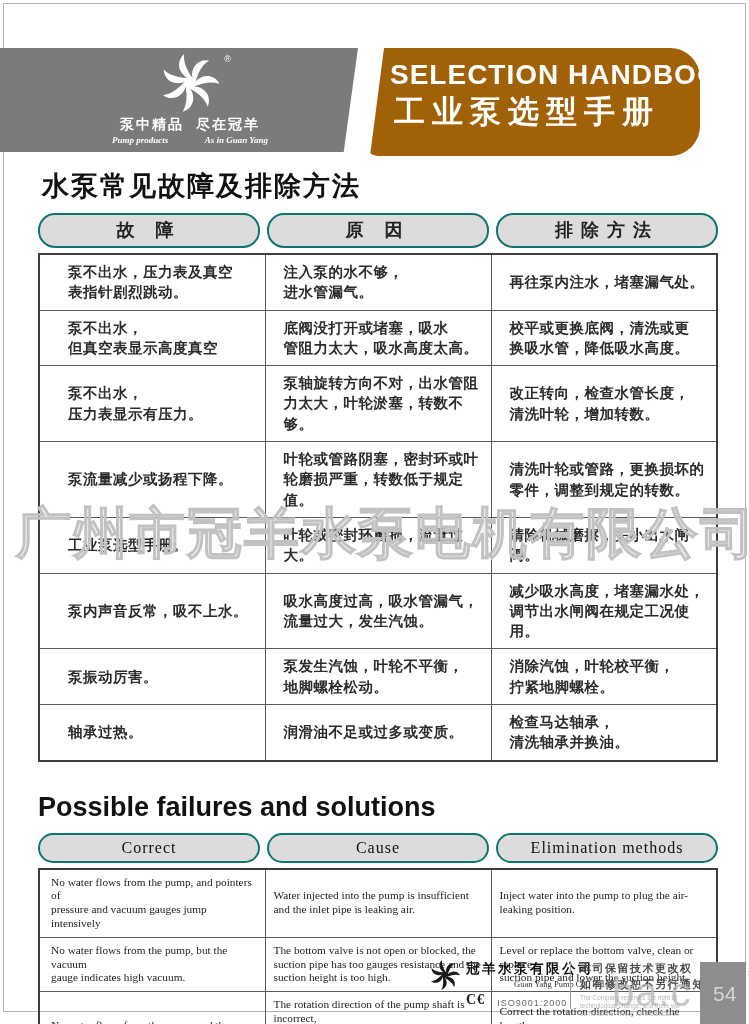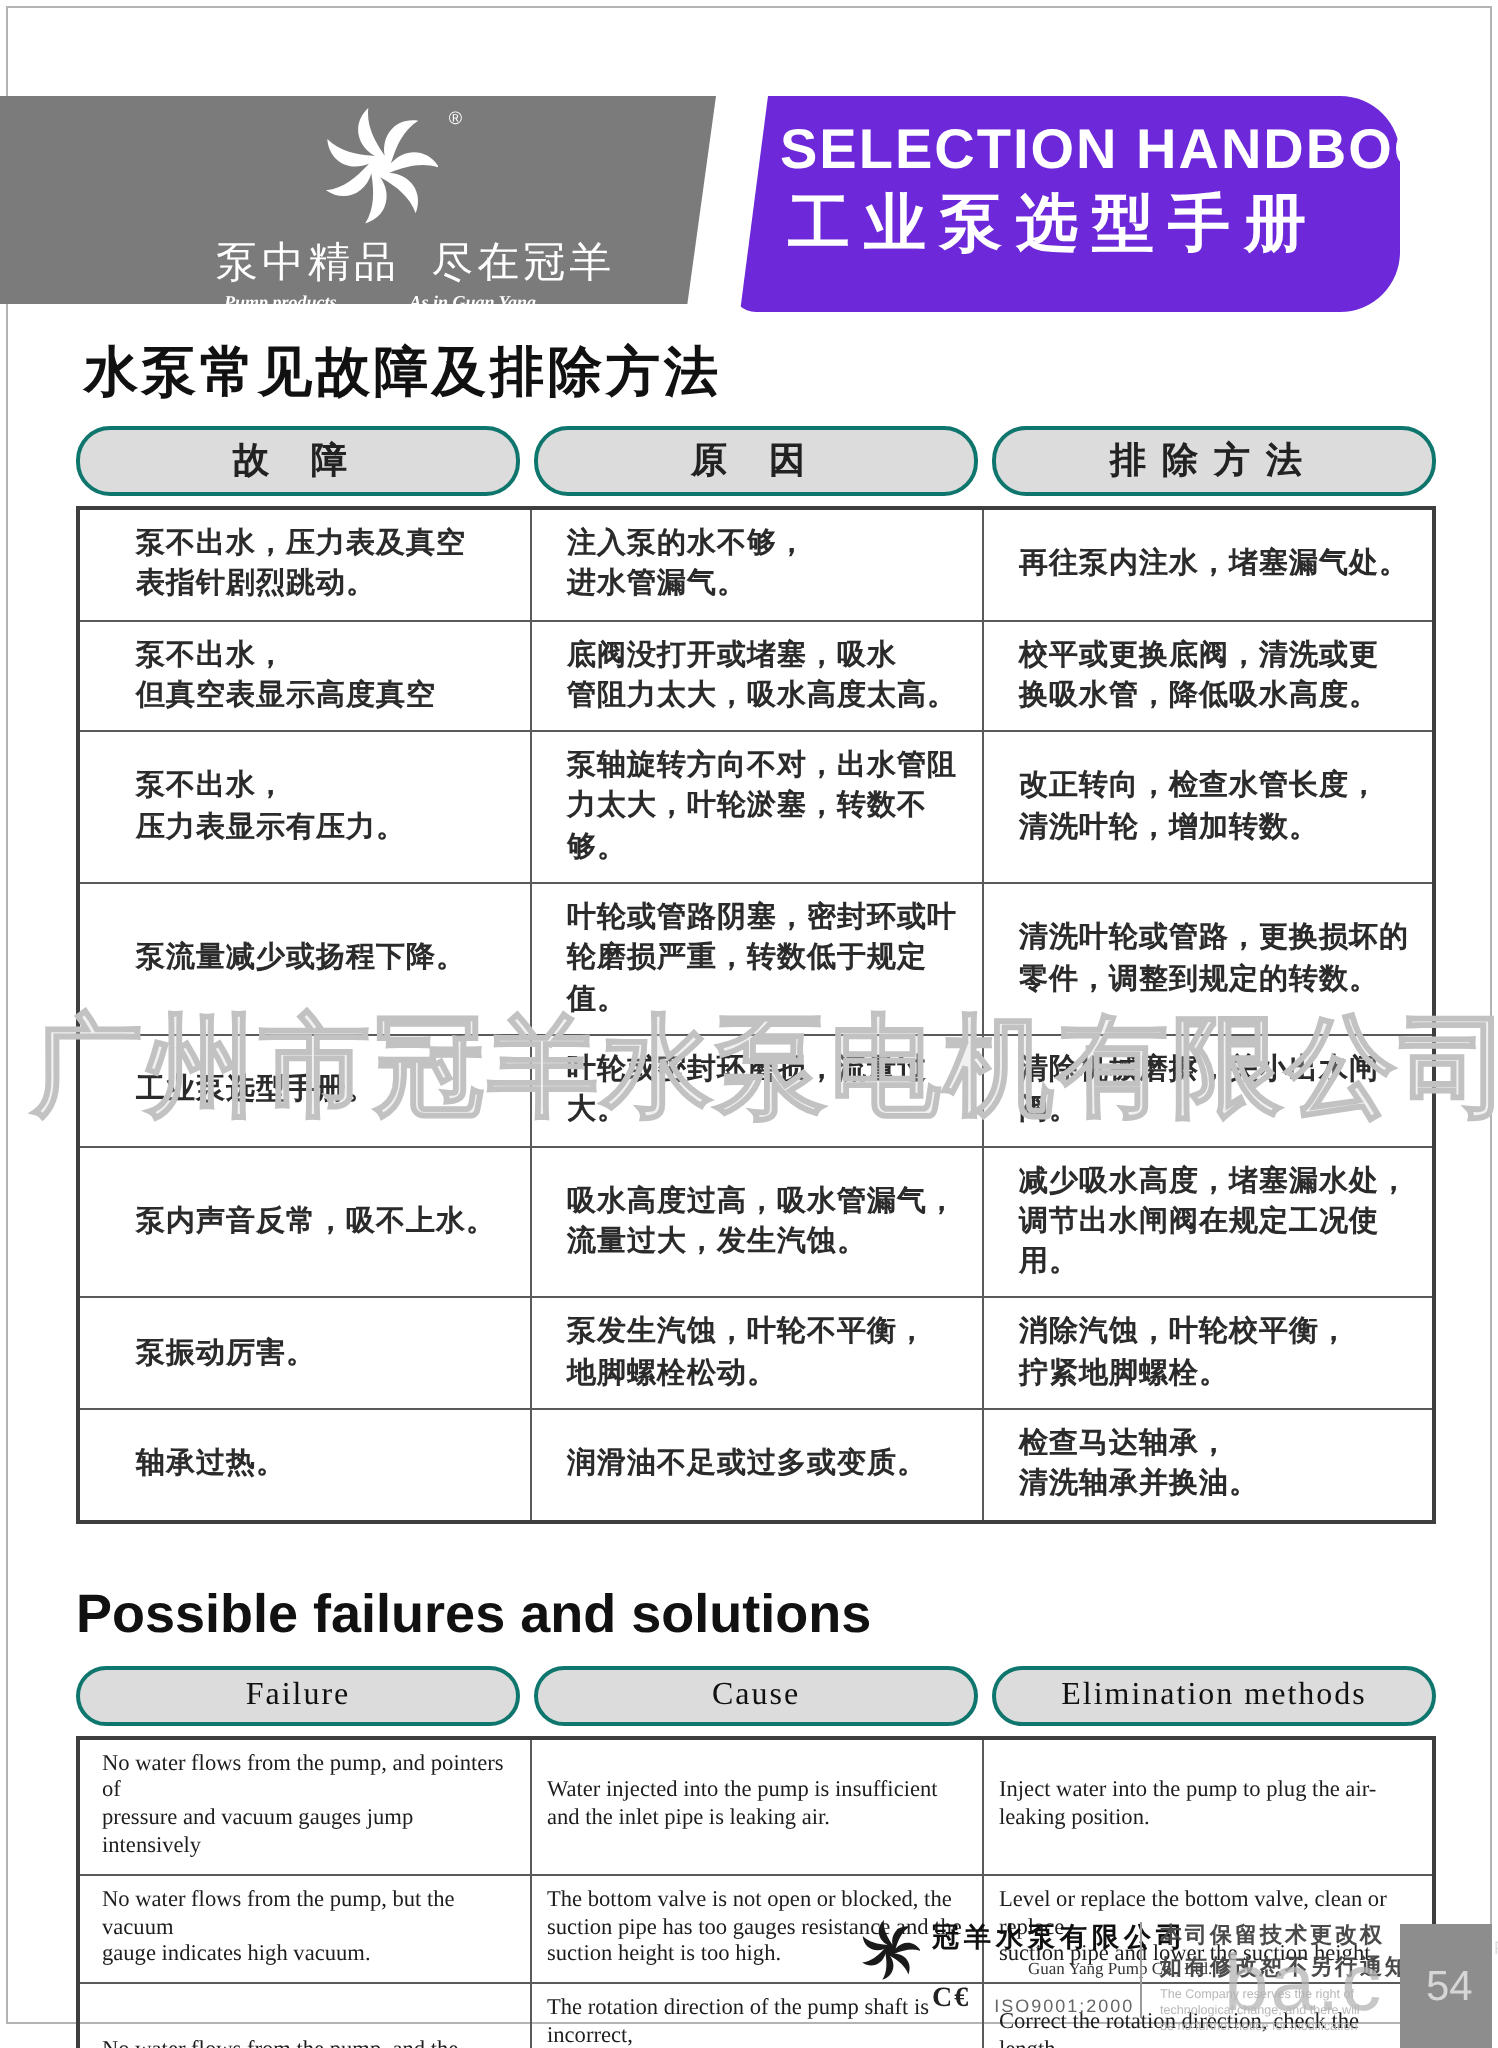--- a/index.html
+++ b/index.html
@@ -6,26 +6,26 @@
   body{
     width:749px;height:1024px;position:relative;background:#ffffff;
     font-family:"Liberation Sans", sans-serif;overflow:hidden;color:#222;
   }
   .frame{position:absolute;left:3px;top:3px;width:741px;height:1007px;
     border:1px solid #b3b3b3;pointer-events:none;z-index:0;}
   
   .banner-dark{position:absolute;left:0;top:48px;width:358px;height:104px;
     background:#7b7b7b;clip-path:polygon(0 0,100% 0,96% 100%,0 100%);z-index:1;}
   .banner-light{position:absolute;left:366px;top:48px;width:334px;height:108px;
-    background:#6d28d9;border-radius:12px 30px 30px 12px;
+    background:#a16207;border-radius:12px 30px 30px 12px;
     clip-path:polygon(18px 0,110% 0,110% 100%,4px 100%);z-index:1;}
   .logo-block{position:absolute;left:108px;top:54px;width:164px;text-align:center;color:#fff;z-index:2;}
   .logo-flower{display:inline-block;position:relative;}
   .logo-reg{position:absolute;right:-12px;top:0;font-size:9px;color:#fff;}
-  .logo-cn{font-size:21px;font-weight:normal;letter-spacing:2px;white-space:pre;margin-top:0;}
+  .logo-cn{font-size:14px;font-weight:bold;letter-spacing:2px;white-space:pre;margin-top:0;}
   .logo-en{display:flex;justify-content:space-between;padding:0 4px;margin-top:1px;
     font-family:"Liberation Serif",serif;font-style:italic;font-weight:bold;font-size:9px;}
   .sel-en{margin-top:11px;text-align:center;color:#fff;font-weight:bold;
     font-size:28px;letter-spacing:1px;padding-left:24px;white-space:nowrap;}
   .sel-cn{text-align:left;color:#fff;font-weight:bold;font-size:31px;
     letter-spacing:7px;padding-left:28px;white-space:nowrap;}
   
   .content{position:absolute;left:38px;top:168px;width:680px;z-index:2;}
   .cn-title{font-size:27px;font-weight:900;letter-spacing:2px;color:#111;
     margin:0 0 9px 4px;}
@@ -174,21 +174,21 @@
             <td>检查马达轴承，
 清洗轴承并换油。</td>
           </tr>
         </tbody>
     </table>
   </div>
 
   <div class="en">
     <h1 class="en-title">Possible failures and solutions</h1>
     <div class="thead-row">
-        <div class="hpill">Failure</div>
+        <div class="hpill">Correct</div>
         <div class="hpill">Cause</div>
         <div class="hpill">Elimination methods</div>
       </div>
     <table class="btable">
       <tbody>
           <tr>
             <td>No water flows from the pump, and pointers of
 pressure and vacuum gauges jump intensively</td>
             <td>Water injected into the pump is insufficient
 and the inlet pipe is leaking air.</td>

